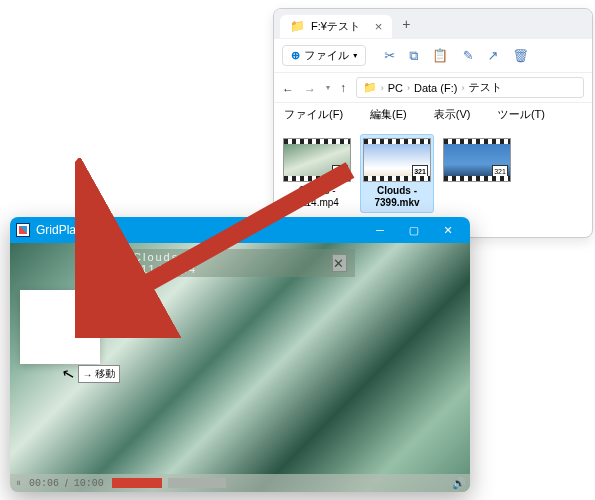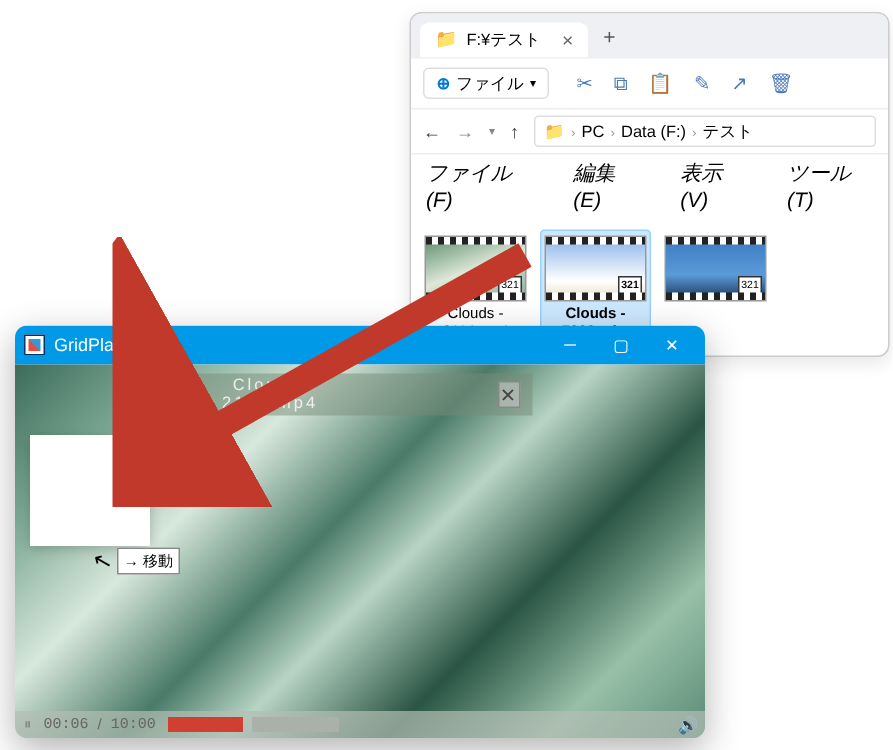--- a/index.html
+++ b/index.html
@@ -22,41 +22,41 @@
 .tool-icons { display: flex; gap: 14px; margin-left: 8px; }
 .tool-icons span { color: #4a7bb8; font-size: 13px; cursor: pointer; }
 
 .navbar { display: flex; align-items: center; gap: 10px; padding: 4px 8px; border-bottom: 1px solid #eee; }
 .navbar .arrow { color: #888; font-size: 12px; cursor: pointer; }
 .navbar .arrow.enabled { color: #333; }
 .breadcrumb { display: flex; align-items: center; gap: 4px; font-size: 11px; border: 1px solid #ddd; border-radius: 3px; padding: 2px 6px; flex: 1; }
 .breadcrumb .folder-ico { color: #f1c40f; }
 .breadcrumb .sep { color: #999; font-size: 9px; }
 
-.menubar { display: flex; gap: 27px; padding: 4px 10px; font-size: 14px; font-style: italic; }
+.menubar { display: flex; gap: 27px; padding: 4px 10px; font-size: 11px; }
 .menubar span { cursor: pointer; }
 
 .filegrid { display: flex; gap: 6px; padding: 8px 6px; }
 .fileitem { width: 74px; text-align: center; cursor: pointer; padding: 3px 1px; border: 1px solid transparent; border-radius: 3px; }
 .fileitem.selected { background: #cce8ff; border-color: #99d1ff; font-weight: bold; }
 .thumb { width: 68px; height: 44px; background: linear-gradient(180deg,#7aa3c4,#a8c4d8); border: 1px solid #999; position: relative; margin: 0 auto; }
 .thumb::before, .thumb::after { content: ""; position: absolute; left: 0; right: 0; height: 5px; background: repeating-linear-gradient(90deg,#222 0 4px,#fff 4px 8px); }
 .thumb::before { top: 0; } .thumb::after { bottom: 0; }
 .thumb .badge { position: absolute; bottom: 2px; right: 2px; width: 16px; height: 14px; background: #fff; border: 1px solid #333; font-size: 7px; text-align: center; line-height: 12px; }
 .thumb.t1 { background: linear-gradient(160deg,#5a8a6a 0%,#dde8d8 50%,#8aa896 100%); }
 .thumb.t2 { background: linear-gradient(180deg,#8ab4e8 0%,#fff 70%,#e8dcc4 100%); }
 .thumb.t3 { background: linear-gradient(180deg,#2a1a14 0%,#b08040 50%,#604028 100%); }
 .thumb.t4 { background: linear-gradient(180deg,#3a7ac0 0%,#5a9ad8 60%,#1a3458 100%); }
 .fname { font-size: 10px; line-height: 12px; margin-top: 3px; word-break: break-word; }
 
 
 .player {
   position: absolute; top: 217px; left: 10px; width: 460px; height: 275px;
   border-radius: 8px; overflow: hidden; box-shadow: 0 8px 24px rgba(0,0,0,0.3);
-  display: flex; flex-direction: column; text-align: right;
+  display: flex; flex-direction: column;
 }
 .titlebar { height: 26px; background: #0099e8; display: flex; align-items: center; padding: 0 6px; color: #fff; font-size: 12px; }
 .titlebar .appicon { width: 14px; height: 14px; background: #fff; border: 1px solid #036; margin-right: 6px; position:relative; }
 .titlebar .appicon::before{content:"";position:absolute;inset:2px;background:linear-gradient(45deg,#e74c3c 50%,#3498db 50%);}
 .winbtns { margin-left: auto; display: flex; gap: 2px; }
 .winbtn { width: 32px; height: 20px; display: flex; align-items: center; justify-content: center; color: #fff; font-size: 11px; cursor: pointer; }
 
 .video {
   flex: 1; position: relative;
   background: linear-gradient(135deg,#3d6b5a 0%,#7ba894 15%,#d8e8dc 30%,#4a7a68 45%,#b8d4c4 55%,#2a5444 70%,#98c0a8 85%,#5a8a74 100%);

